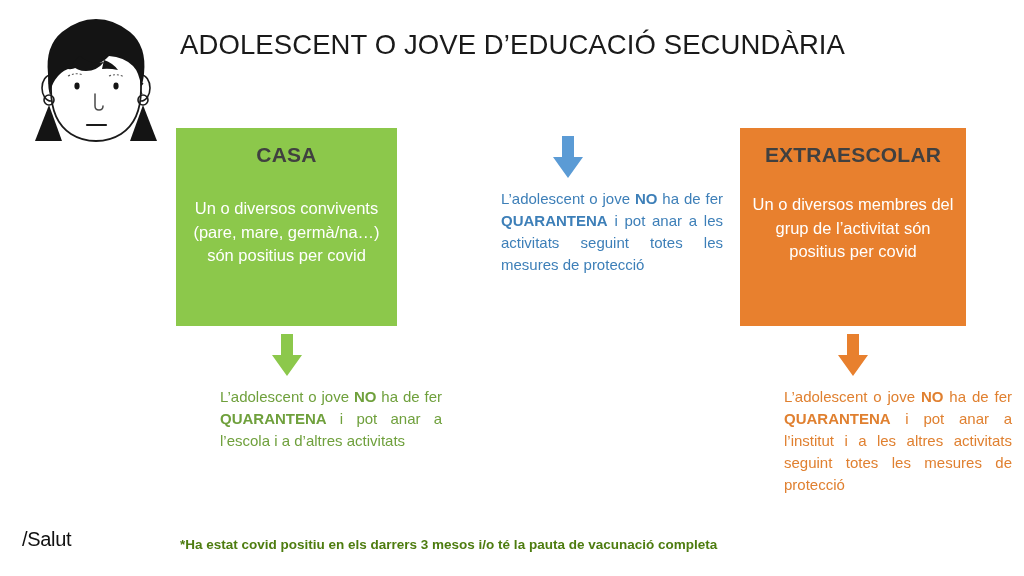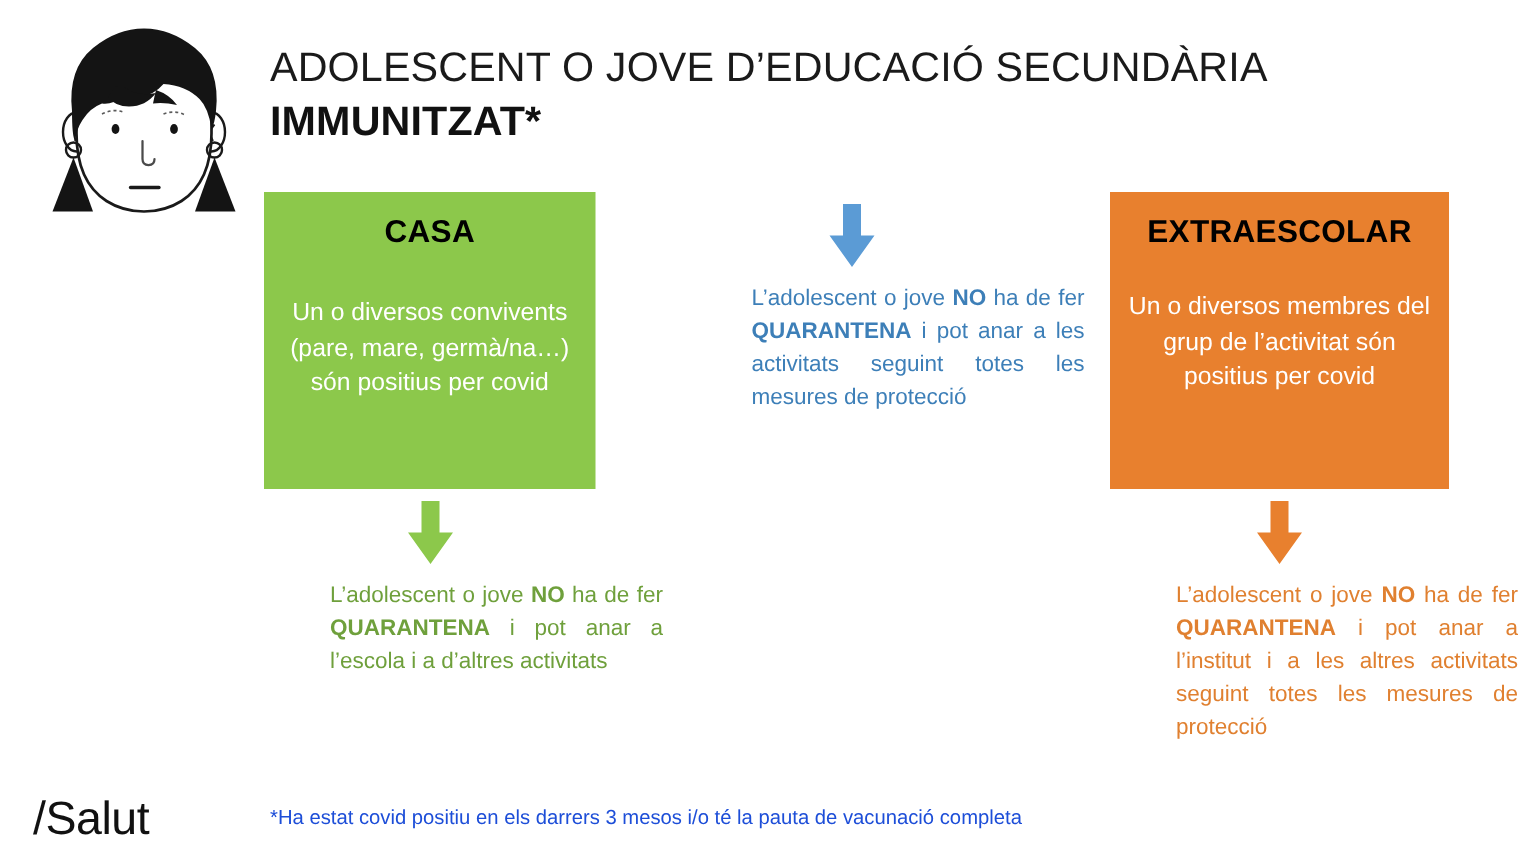--- a/index.html
+++ b/index.html
@@ -27,21 +27,21 @@
   }
 
   
   .col { position:absolute; top:128px; }
   #col-casa   { left:176px; width:221px; }
   #col-escola { left:457px; width:221px; }
   #col-extra  { left:740px; width:226px; }
 
   .card { width:100%; height:198px; padding:14px 10px 0 10px; text-align:center; }
   .card .title {
-    font-size:21px; font-weight:bold; color:#000000;
+    font-size:21px; font-weight:bold; color:#404040;
     line-height:1.2; letter-spacing:.2px;
   }
   .card .body {
     margin-top:30px; font-size:16.5px; color:#ffffff;
     line-height:1.42; font-weight:400;
   }
   #col-extra .card .body { margin-top:26px; }
 
   
   .arrow-wrap { height:52px; display:flex; align-items:flex-start; justify-content:center; padding-top:8px; }
@@ -55,25 +55,25 @@
     margin-left:44px;
   }
   .caption b { font-weight:bold; }
   #col-casa   .caption { width:222px; }
   #col-escola .caption { width:222px; }
   #col-extra  .caption { width:228px; }
 
   
   #logo {
     position:absolute; left:22px; top:528px;
-    font-size:31px; font-weight:400; color:#111; letter-spacing:-.3px;
+    font-size:20px; font-weight:400; color:#111; letter-spacing:-.3px;
   }
   #footnote {
     position:absolute; left:180px; top:537px;
-    font-size:13.5px; color:#1d4ed8; font-weight:400; white-space:nowrap;
+    font-size:13.5px; color:#4d7c0f; font-weight:700; white-space:nowrap;
   }
 </style>
 </head>
 <body>
 
 <div id="avatar">
   <svg viewBox="0 0 156 162" width="156" height="162">
 
     <ellipse cx="33" cy="80" rx="9" ry="13" fill="#ffffff" stroke="#1a1a1a" stroke-width="1.6"></ellipse>
     <ellipse cx="123" cy="80" rx="9" ry="13" fill="#ffffff" stroke="#1a1a1a" stroke-width="1.6"></ellipse>
@@ -99,21 +99,20 @@
     <circle cx="31" cy="92" r="5" fill="none" stroke="#1a1a1a" stroke-width="1.6"></circle>
     <circle cx="125" cy="92" r="5" fill="none" stroke="#1a1a1a" stroke-width="1.6"></circle>
 
     <path d="M31 97 l-14 36 l27 0 z" fill="#141414"></path>
     <path d="M125 97 l-13 36 l27 0 z" fill="#141414"></path>
   </svg>
 </div>
 
 <div id="header">
   <div class="line1">ADOLESCENT O JOVE D’EDUCACIÓ SECUNDÀRIA</div>
-  <div class="line2">IMMUNITZAT*</div>
 </div>
 
 <div class="col" id="col-casa">
   <div class="card" style="background:#8CC84B;">
     <div class="title">CASA</div>
     <div class="body">Un o diversos convivents (pare, mare, germà/na…) són positius per covid</div>
   </div>
   <div class="arrow-wrap">
     <svg class="arrow" viewBox="0 0 42 42">
       <path d="M15 0 h12 v21 h9 L21 42 L6 21 h9 z" fill="#8CC84B"></path>

